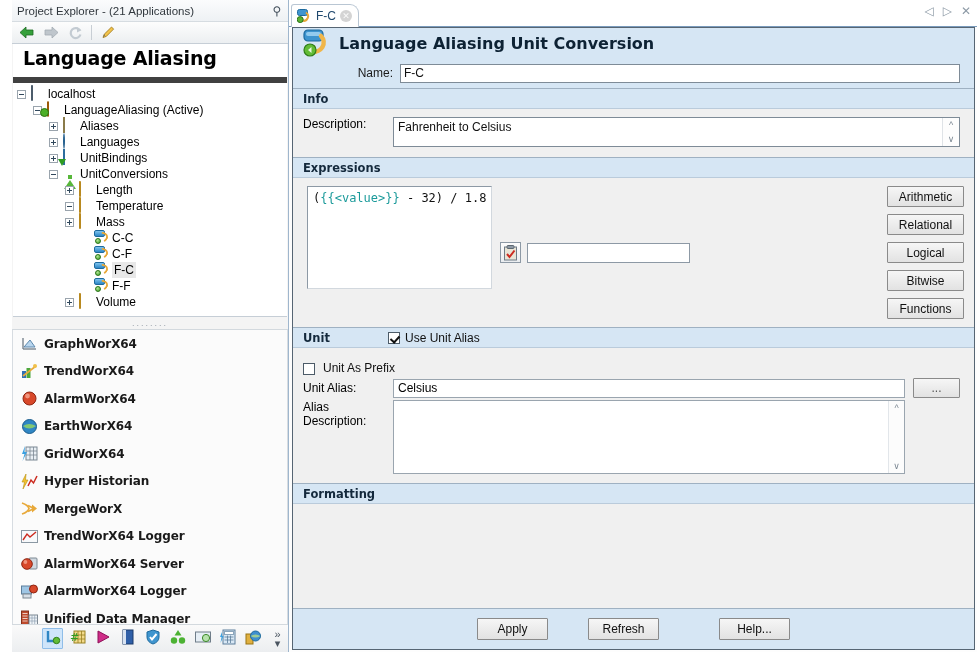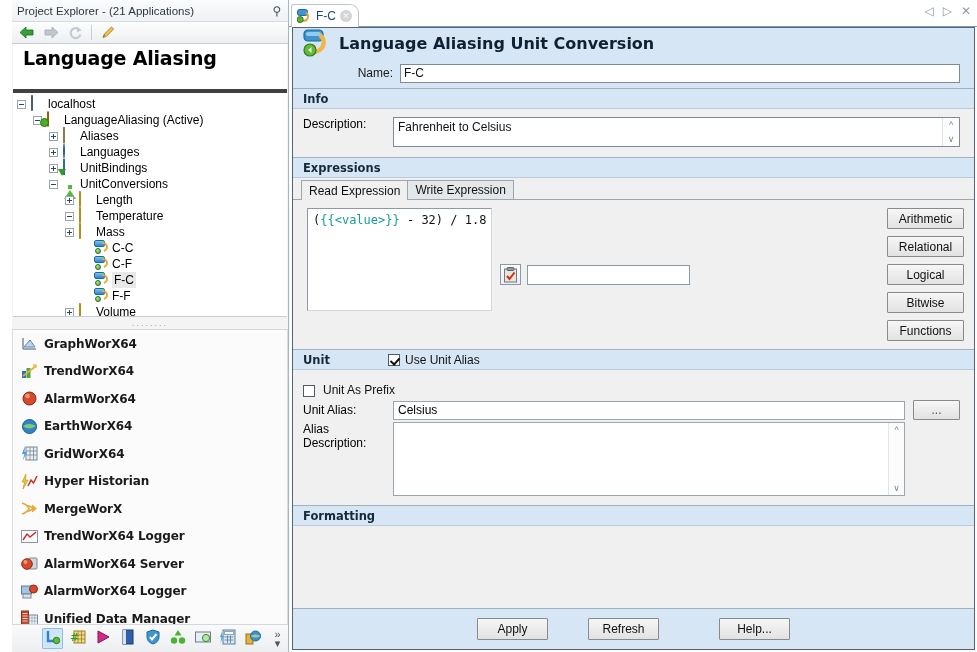--- a/index.html
+++ b/index.html
@@ -44,22 +44,22 @@
   .tree-wrap{
     flex:0 0 auto;height:272px;
     background:#ffffff;
     border-bottom:1px solid #c6ced6;
     overflow:hidden;position:relative;
     margin:0 1px;
   }
   .tree-header{
     font-family:"DejaVu Sans",sans-serif;
     font-weight:bold;font-size:19px;letter-spacing:-0.2px;
-    padding:3px 0 20px 10px;color:#000;
-    border-bottom:4px solid #404040;
+    padding:3px 0 8px 10px;color:#000;
+    border-bottom:6px solid #404040;
   }
   .tree{padding:3px 0 0 0;font-size:12px;}
   .tnode{display:flex;align-items:center;height:16px;white-space:nowrap;}
   .tw{width:16px;height:16px;display:flex;align-items:center;justify-content:center;flex:0 0 16px;}
   .expander{
     width:9px;height:9px;border:1px solid #9aa4ad;background:#fff;
     position:relative;box-sizing:border-box;
   }
   .expander::before{
     content:"";position:absolute;left:1px;right:1px;top:3px;height:1px;background:#31485c;
@@ -663,28 +663,20 @@
             </div>
           </div>
         </div>
       </div>
 
       <div class="group">
         <div class="group-hdr">
           <span>Expressions</span>
         </div>
         <div class="group-body">
-          <div class="exp-tabs">
-            <div class="etab active">
-              <span>Read Expression</span>
-            </div>
-            <div class="etab">
-              <span>Write Expression</span>
-            </div>
-          </div>
           <div class="exp-body">
             <div class="exp-left">
               <div class="code"><span>(</span><span class="tok">{{&lt;value&gt;}}</span><span> - 32) / 1.8</span></div>
               <div class="exp-input-row">
                 <div class="exp-icon-btn">
                   <svg width="15" height="16" viewBox="0 0 15 16">
                     <rect x="1.5" y="2" width="12" height="13" fill="#e8e4d6" stroke="#6f7b86"></rect>
                     <rect x="4" y="0.5" width="7" height="3" rx="1" fill="#8f9aa5" stroke="#5d6872"></rect>
                     <path d="M4 9 L6.5 12 L11.5 5.5" fill="none" stroke="#cc2b20" stroke-width="2"></path>
                   </svg>

